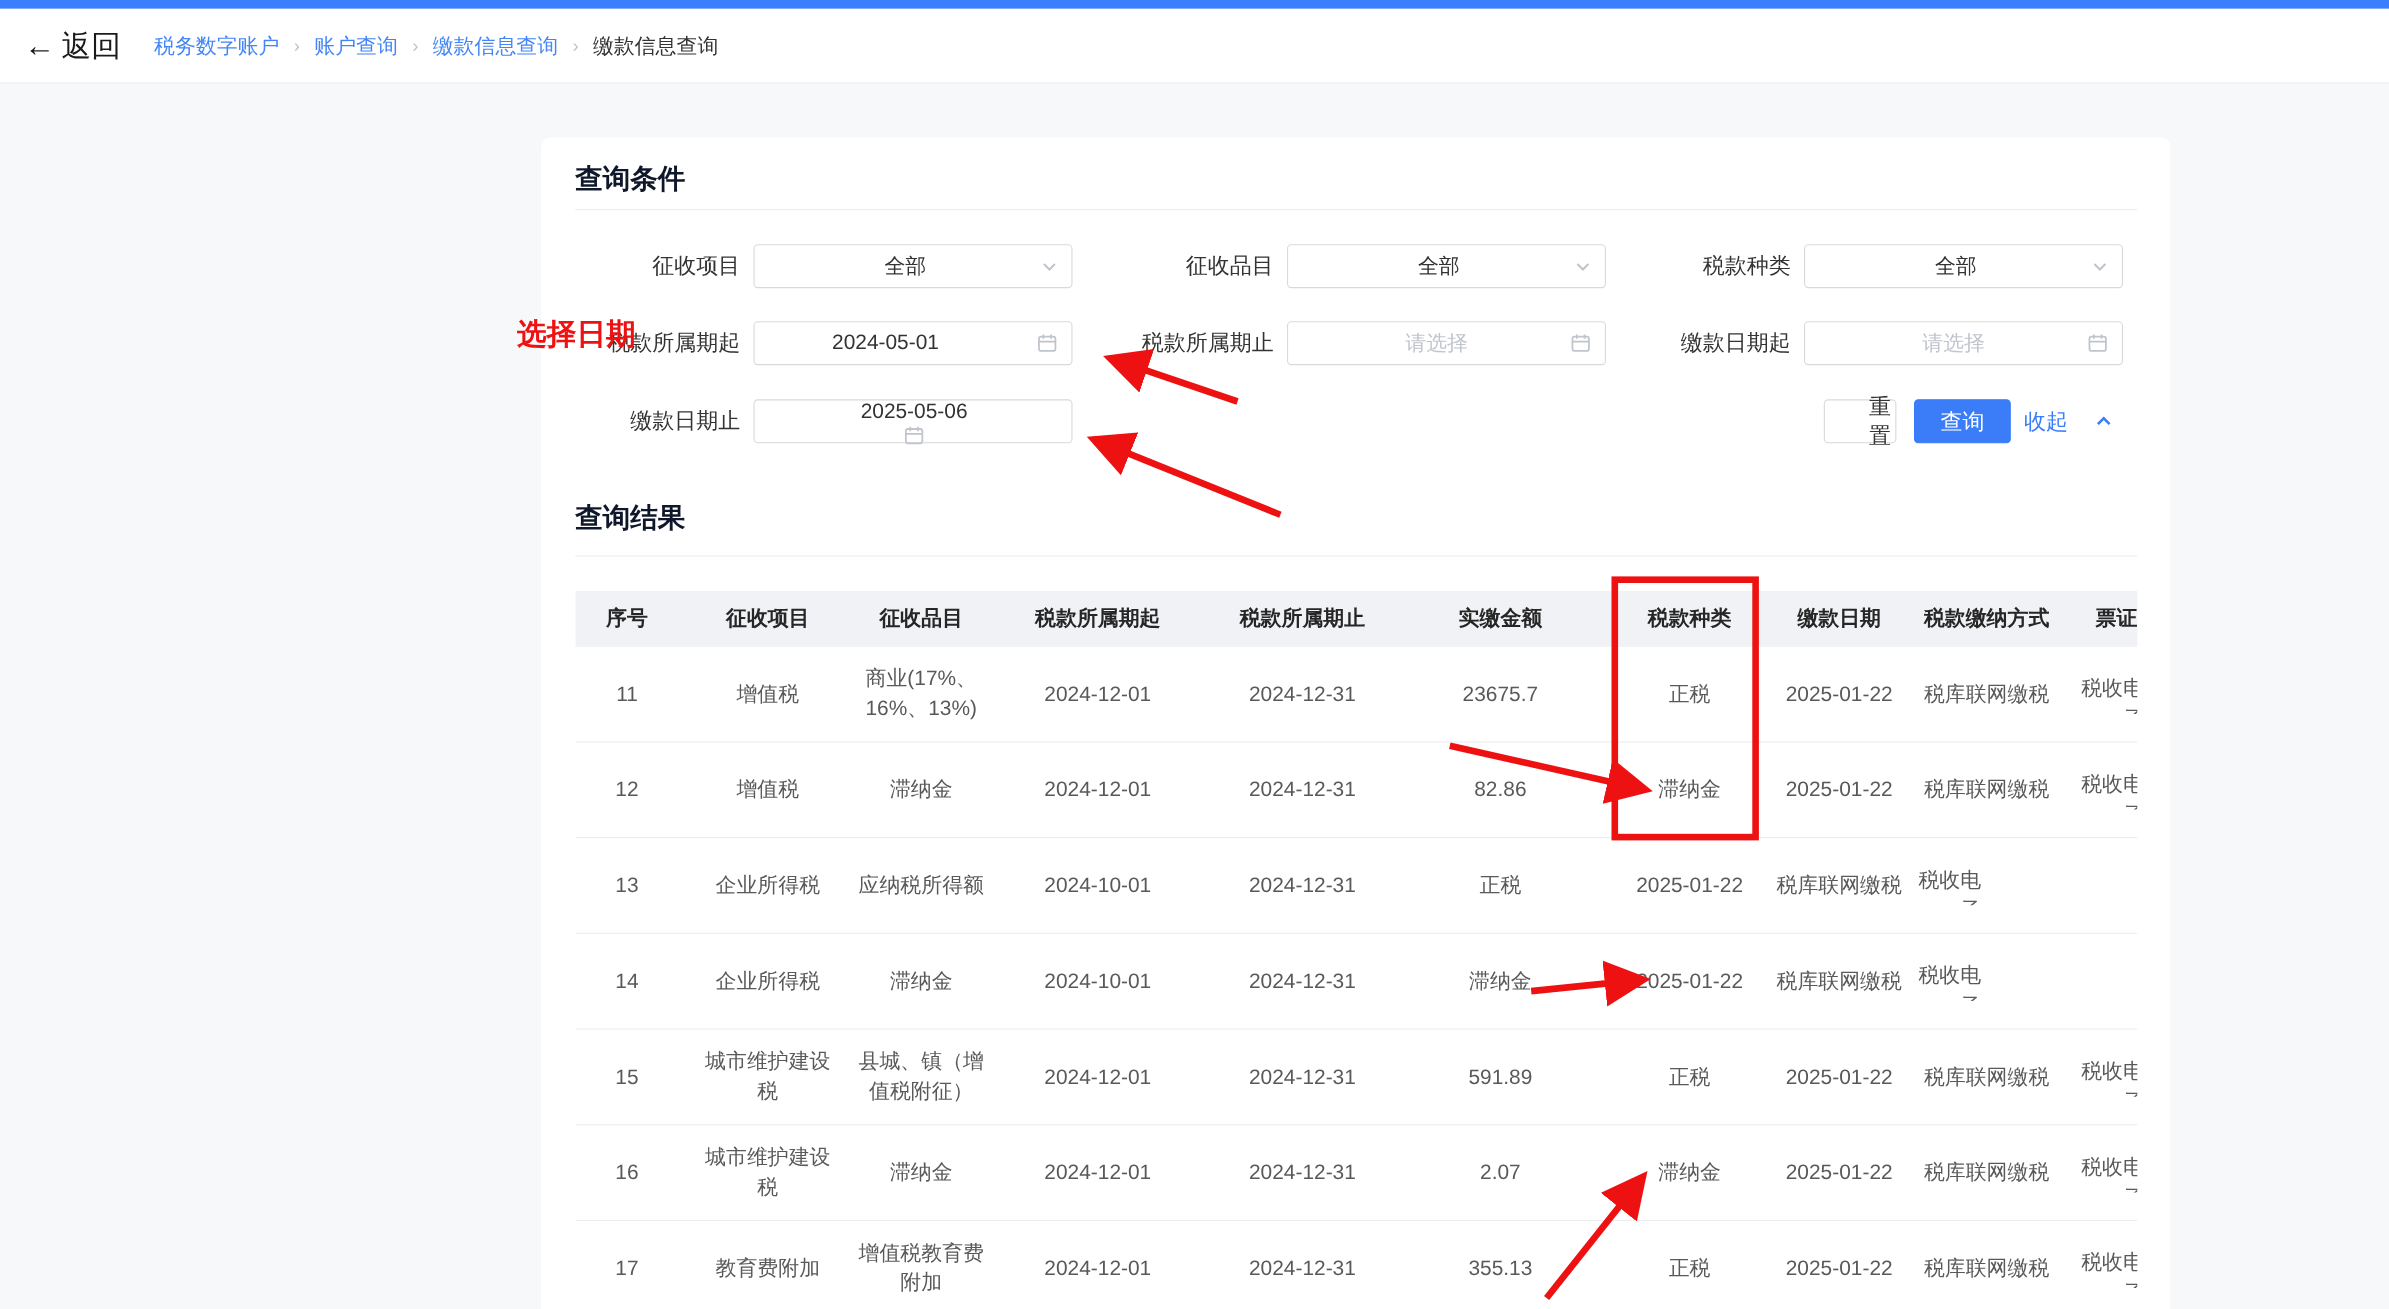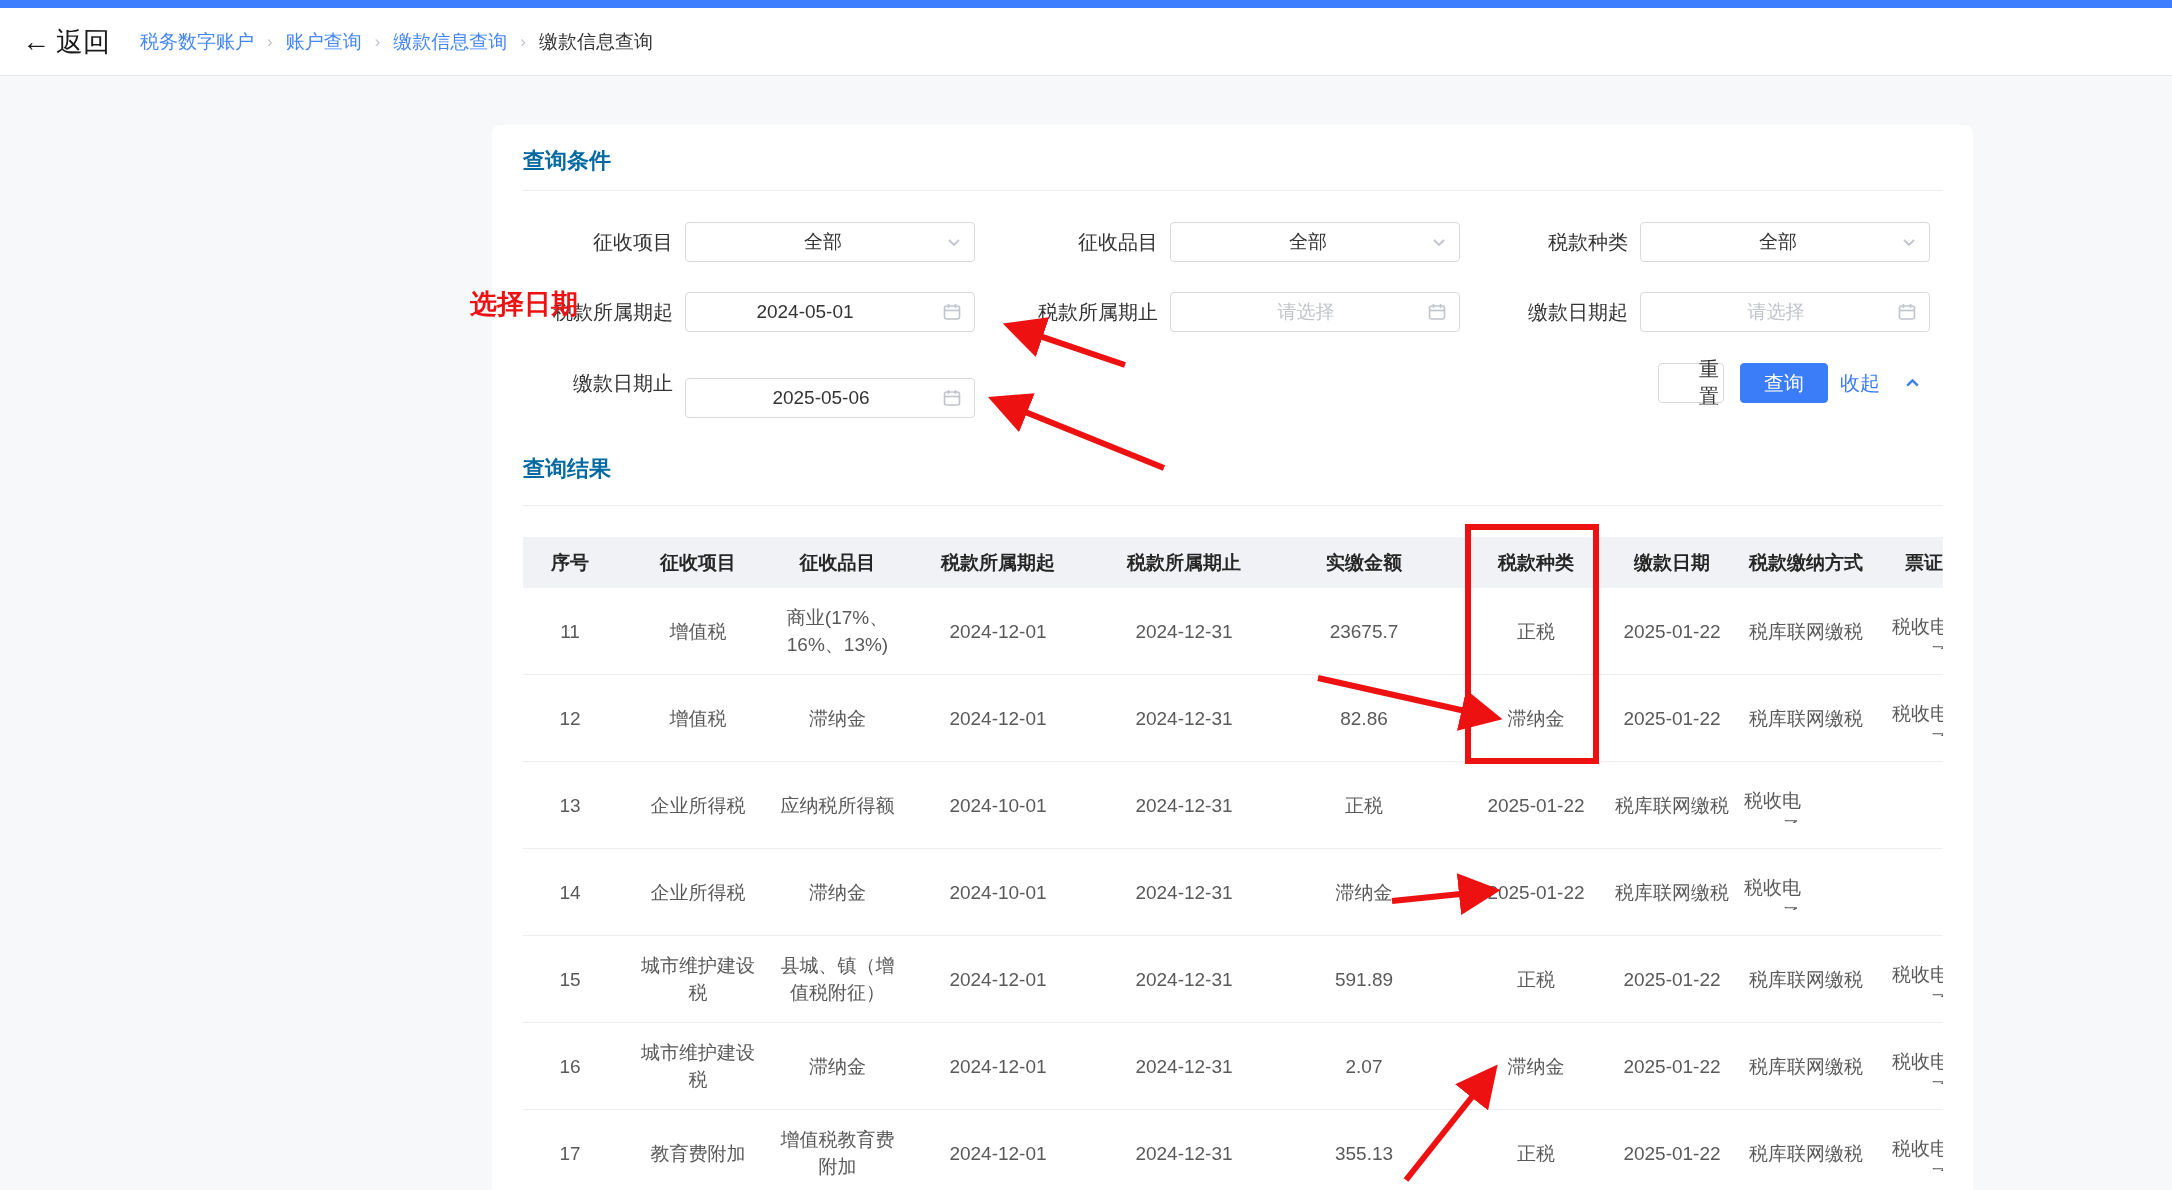--- a/index.html
+++ b/index.html
@@ -19,21 +19,21 @@
           font-size:27px; font-weight:500; color:#1a1a1a; }
   .back .arr { font-size:28px; margin-right:6px; line-height:1; }
   .crumbs { display:flex; align-items:center; margin-left:30px; font-size:19px; }
   .crumbs a { color:#4486f6; text-decoration:none; cursor:pointer; }
   .crumbs .sep { color:#c0c4cc; margin:0 13px; font-size:17px; }
   .crumbs .cur { color:#333; }
 
   
   .card { position:absolute; left:492px; top:125px; width:1481px; height:1130px;
           background:#fff; border-radius:8px; }
-  .sec-title { position:absolute; font-size:22px; font-weight:700; color:#0369a1; }
+  .sec-title { position:absolute; font-size:25px; font-weight:700; color:#0f172a; }
   .divider { position:absolute; height:1px; width:1420px; left:523px; background:#ebedf0; }
 
   
   .flabel { position:absolute; width:150px; height:40px; line-height:40px;
             text-align:right; font-size:20px; color:#333; }
   .ctrl { position:absolute; width:290px; height:40px; background:#fff;
           border:1px solid #d9d9d9; border-radius:4px;
           display:flex; align-items:center; padding:0 12px 0 14px; cursor:pointer; }
   .ctrl .val { flex:1; font-size:19px; color:#333; text-align:center; }
   .ctrl .val.ph { color:#c0c4cc; }
@@ -156,21 +156,21 @@
     <svg width="20" height="20" viewBox="0 0 20 20">
         <rect x="2.5" y="4" width="15" height="13" rx="2" fill="none" stroke="#c0c4cc" stroke-width="1.6"></rect>
         <line x1="6.5" y1="2" x2="6.5" y2="6" stroke="#c0c4cc" stroke-width="1.6"></line>
         <line x1="13.5" y1="2" x2="13.5" y2="6" stroke="#c0c4cc" stroke-width="1.6"></line>
         <line x1="2.5" y1="8.5" x2="17.5" y2="8.5" stroke="#c0c4cc" stroke-width="1.6"></line>
       </svg>
   </span>
 </div>
 
 <div class="flabel" style="left:523px;top:363px;">缴款日期止</div>
-<div class="ctrl" style="left:685px;top:378px;">
+<div class="ctrl" style="left:685px;top:363px;flex-direction:column;">
   <span class="val">2025-05-06</span>
   <span class="icon">
     <svg width="20" height="20" viewBox="0 0 20 20">
         <rect x="2.5" y="4" width="15" height="13" rx="2" fill="none" stroke="#c0c4cc" stroke-width="1.6"></rect>
         <line x1="6.5" y1="2" x2="6.5" y2="6" stroke="#c0c4cc" stroke-width="1.6"></line>
         <line x1="13.5" y1="2" x2="13.5" y2="6" stroke="#c0c4cc" stroke-width="1.6"></line>
         <line x1="2.5" y1="8.5" x2="17.5" y2="8.5" stroke="#c0c4cc" stroke-width="1.6"></line>
       </svg>
   </span>
 </div>

